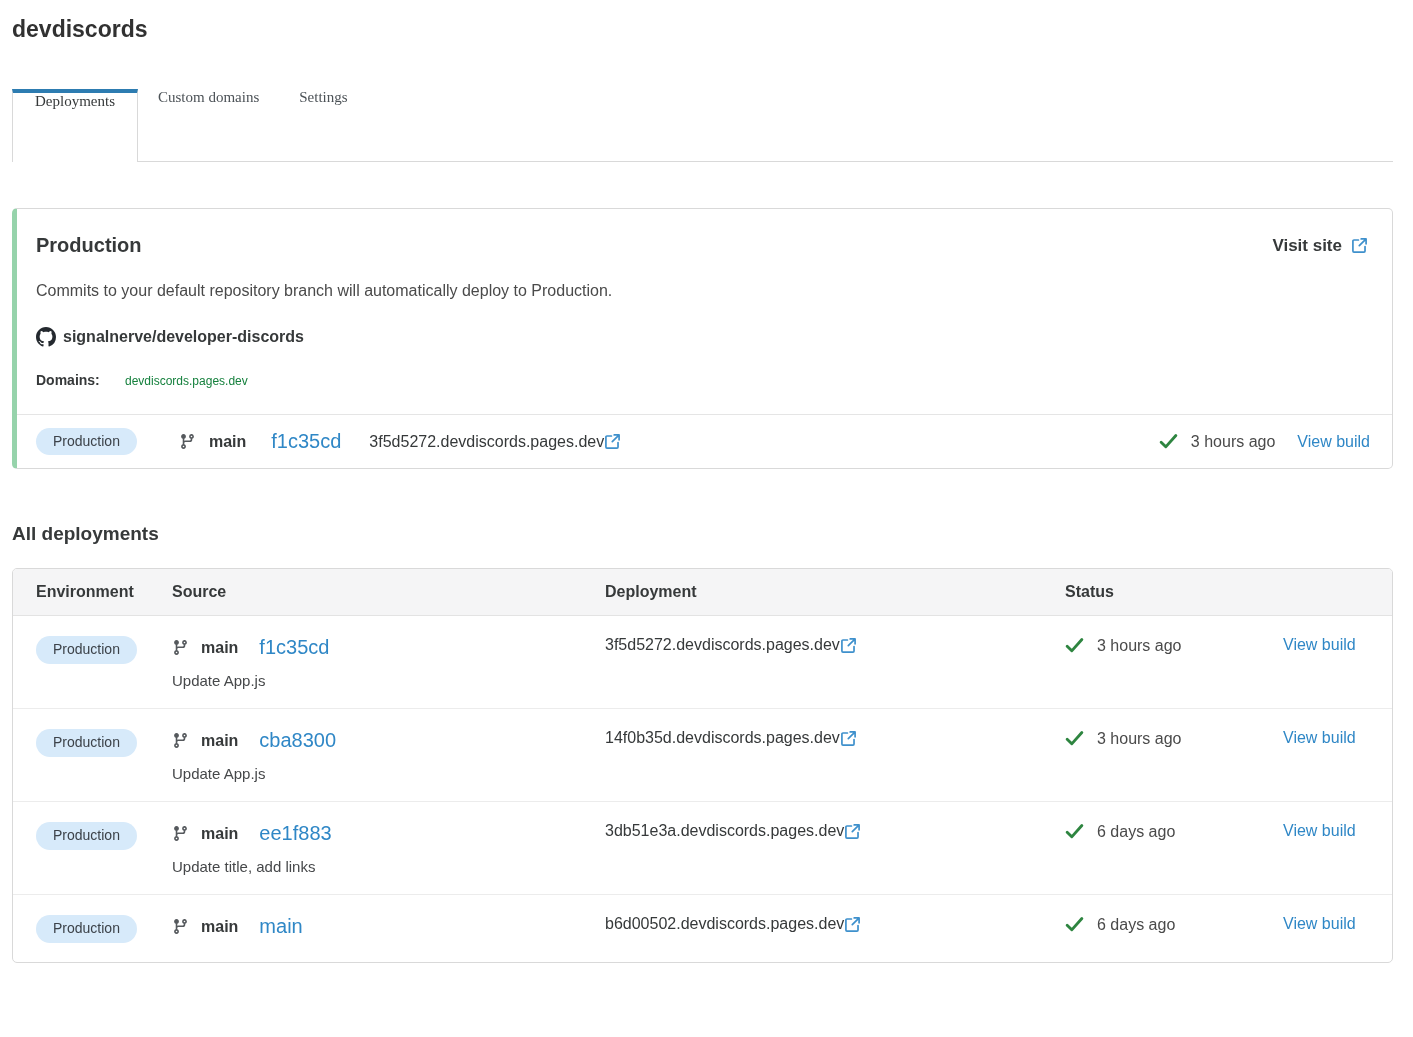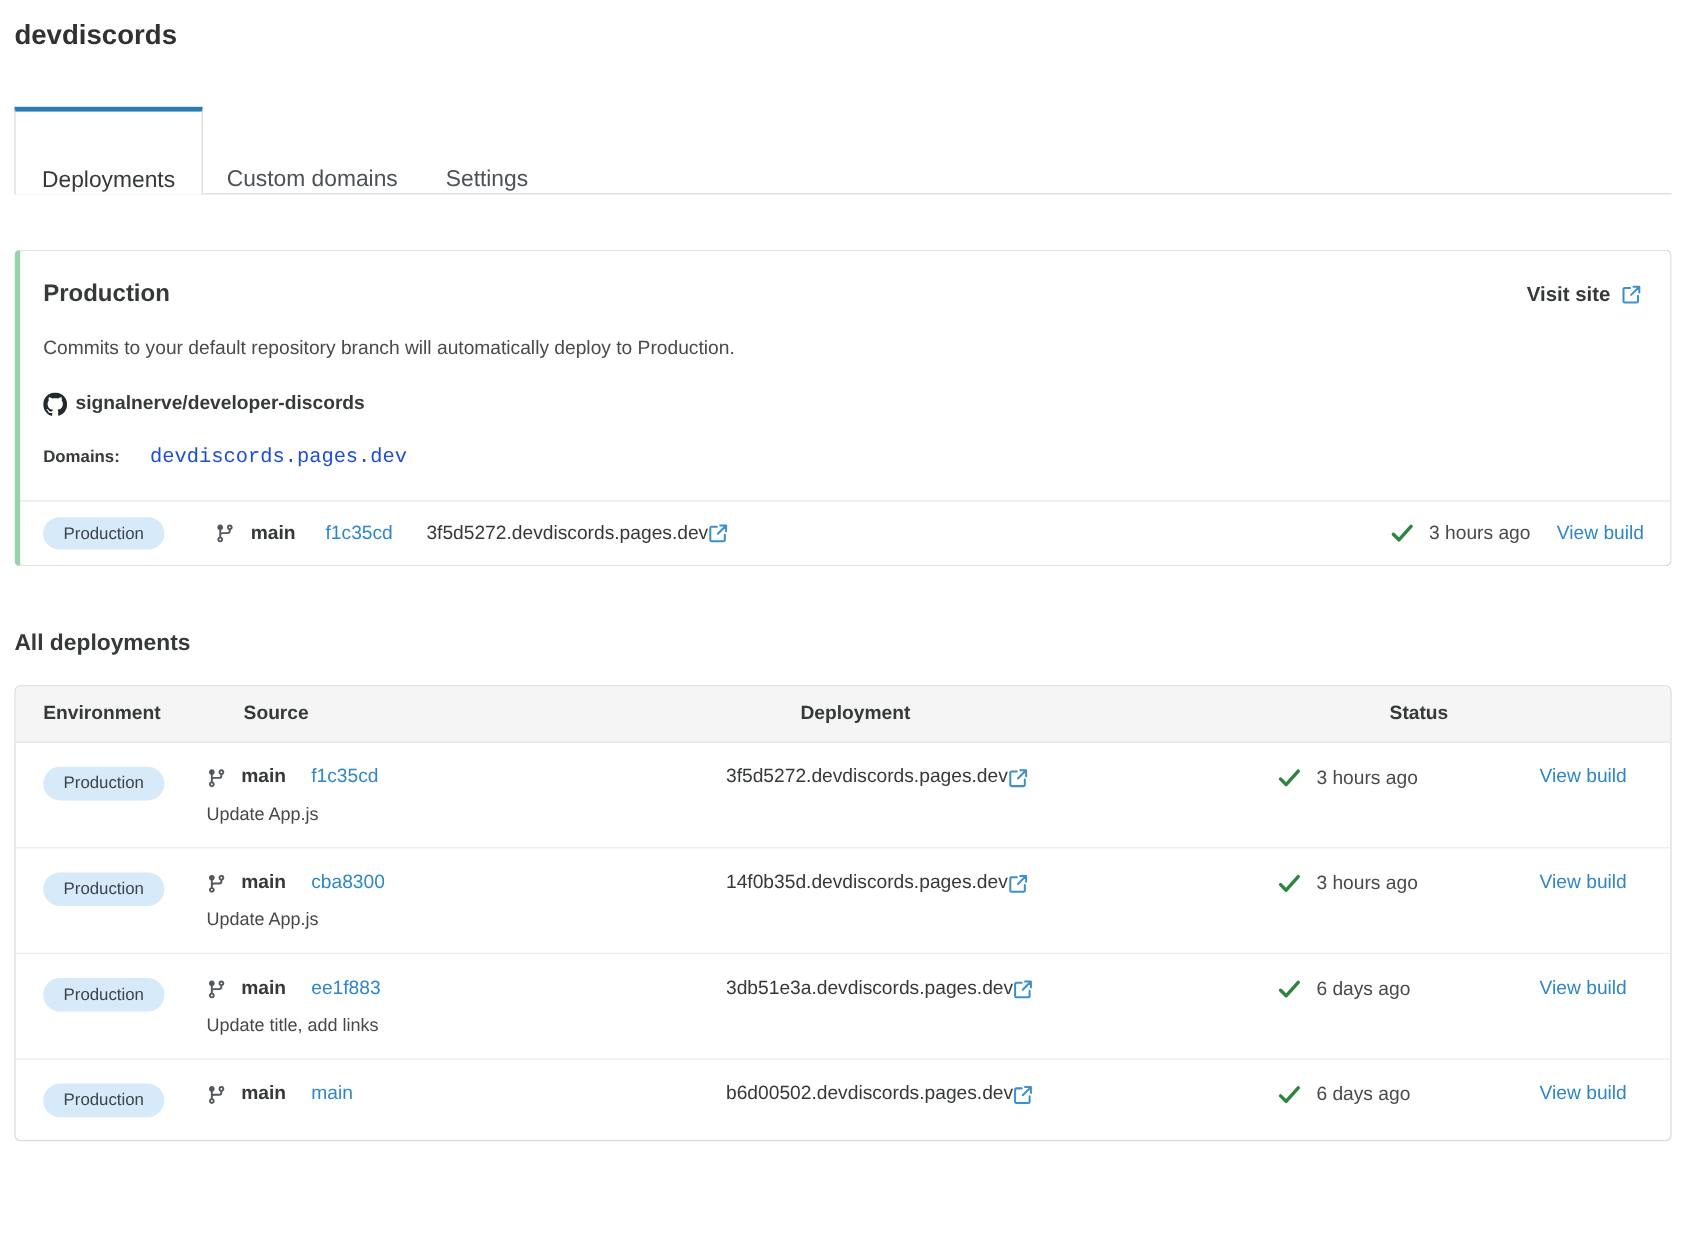--- a/index.html
+++ b/index.html
@@ -14,59 +14,59 @@
     --badge-bg: #d7eafa; --badge-text: #3c4249;
     --border: #d9d9d9; --header-bg: #f5f5f6;
   }
   .page { padding: 10px 20px 0 12px; }
 
   
   .page-title { font-size: 23px; font-weight: 700; color: #313131; margin: 6px 0 0 0; }
 
   
   .tabs { display: flex; align-items: stretch; margin-top: 46px; height: 73px; border-bottom: 1px solid var(--border); }
-  .tab { display: flex; align-items: flex-end; padding: 0 20px; font-size: 19px; color: #4c5257; cursor: pointer; }
+  .tab { display: flex; align-items: flex-start; padding: 0 20px; font-size: 15px; color: #4c5257; cursor: pointer; font-family: Liberation Serif, serif; }
   .tab.active {
     border: 1px solid var(--border); border-top: 4px solid var(--accent); border-bottom: none;
     background: #fff; margin-bottom: -1px; color: #36393a; padding: 0 22px;
   }
 
   
   .prod-card { margin-top: 46px; border: 1px solid var(--border); border-left: 5px solid var(--card-green); border-radius: 5px; background: #fff; }
   .prod-body { padding: 25px 24px 0 19px; }
   .prod-head { display: flex; justify-content: space-between; align-items: center; }
   .prod-title { font-size: 20px; font-weight: 700; }
   .visit-site { display: inline-flex; align-items: center; gap: 9px; font-size: 17px; font-weight: 700; color: #36393a; text-decoration: none; cursor: pointer; margin-left: 16px; }
   .prod-desc { margin-top: 25px; font-size: 16px; color: #4a4a4a; }
   .prod-repo { margin-top: 27px; display: flex; align-items: center; gap: 7px; font-size: 16px; font-weight: 700; }
   .prod-domains { margin-top: 25px; margin-bottom: 26px; display: flex; align-items: baseline; }
   .domains-label { font-size: 14px; font-weight: 700; width: 89px; }
-  .domains-value { font-size: 17px; color: #1d4ed8; font-family: Liberation Mono, monospace; }
+  .domains-value { font-size: 12px; color: #15803d; }
   .prod-row { border-top: 1px solid #e5e5e5; display: flex; align-items: center; padding: 13px 22px 13px 19px; }
 
   
   .badge { display: inline-block; background: var(--badge-bg); color: var(--badge-text); font-size: 14px; border-radius: 999px; padding: 6px 17px; line-height: 1.1; }
   .branch-name { font-weight: 700; font-size: 16px; color: #36393a; }
-  .link { color: var(--link); font-size: 16px; text-decoration: none; cursor: pointer; }
+  .link { color: var(--link); font-size: 20px; text-decoration: none; cursor: pointer; }
   .deploy-url { font-size: 16px; color: #36393a; }
   .url-wrap { display: inline-flex; align-items: center; text-decoration: none; cursor: pointer; }
   .status-wrap { display: inline-flex; align-items: center; gap: 13px; font-size: 16px; color: #4a4a4a; }
   .icon { display: inline-flex; flex: none; }
 
   .prod-row .src { margin-left: 42px; display: inline-flex; align-items: center; gap: 13px; }
   .prod-row .commit { margin-left: 25px; }
   .prod-row .url-wrap { margin-left: 28px; }
   .prod-row .status-wrap { margin-left: auto; }
   .prod-row .view-build { margin-left: 22px; font-size: 16px; }
 
   
   .section-title { margin: 54px 0 0 0; font-size: 19px; font-weight: 700; }
   .table { margin-top: 23px; border: 1px solid var(--border); border-radius: 5px; overflow: hidden; background: #fff; }
   .grid-cols { display: grid; grid-template-columns: 136px 433px 460px 218px 1fr; padding-left: 23px; }
-  .thead { background: var(--header-bg); border-bottom: 1px solid #e3e3e3; padding-top: 14px; padding-bottom: 14px; font-size: 16px; font-weight: 700; gap: 31px; }
+  .thead { background: var(--header-bg); border-bottom: 1px solid #e3e3e3; padding-top: 14px; padding-bottom: 14px; font-size: 16px; font-weight: 700; }
   .trow { padding-top: 20px; padding-bottom: 19px; border-bottom: 1px solid #ececec; align-items: start; }
   .trow:last-child { border-bottom: none; }
   .cell-source .source-line { display: flex; align-items: center; gap: 12px; }
   .cell-source .commit { margin-left: 9px; }
   .commit-message { margin-top: 13px; font-size: 15px; color: #46484a; }
   .commit-message:empty { display: none; }
   .cell-action { padding-right: 20px; }
   .cell-action .link { font-size: 16px; }
 </style>
 </head>

